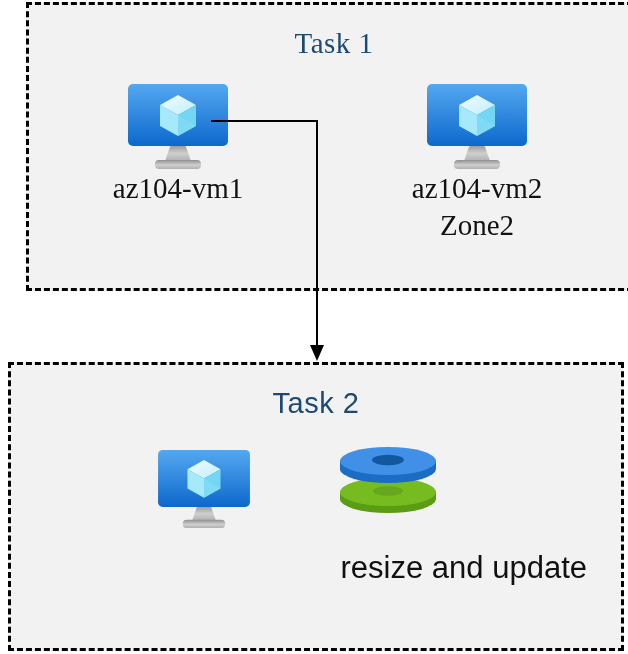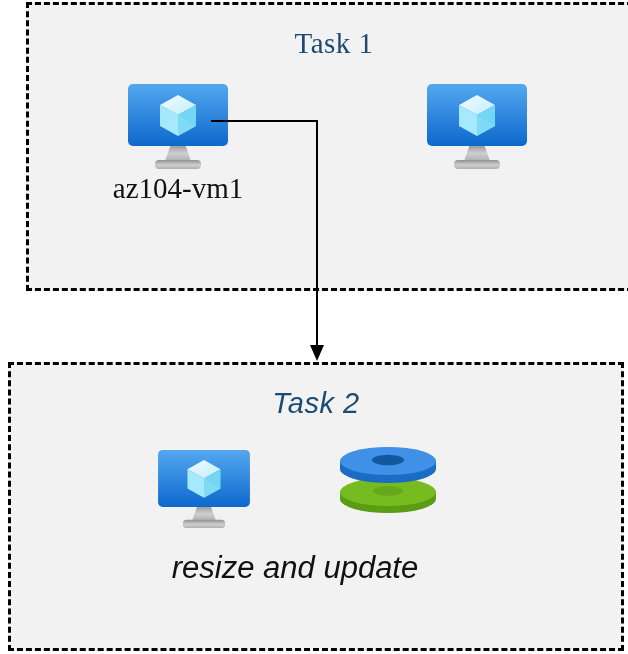--- a/index.html
+++ b/index.html
@@ -12,21 +12,21 @@
     position: relative;
     overflow: hidden;
   }
   .task-box {
     position: absolute;
     box-sizing: border-box;
     background: #f2f2f2;
     border: 3px dashed #000000;
   }
   #task1-box { left: 26px; top: 2px;  width: 616px; height: 289px; font-family: Liberation Serif, serif; }
-  #task2-box { left: 8px; top: 362px; width: 616px; height: 289px; font-style: italic; }
+  #task2-box { left: 8px; top: 362px; width: 616px; height: 289px; }
 
   .task-title {
     position: absolute;
     top: 22px;
     left: 0;
     width: 100%;
     text-align: center;
     font-size: 29px;
     color: #1c4a72;
     letter-spacing: 0.5px;
@@ -44,24 +44,24 @@
   }
   #task1-node-vm1 { left: 39px;  top: 79px; }
   #task1-node-vm2 { left: 338px; top: 79px; }
 
   .icon-abs { position: absolute; }
   #task2-vm-icon    { left: 147px; top: 85px; }
   #task2-disks-icon { left: 327px; top: 82px; }
 
   #task2-caption {
     position: absolute;
-    left: 4px;
+    left: 16px;
     top: 185px;
     width: 560px;
-    text-align: center;
+    text-align: right;
     font-size: 31px;
     color: #111111;
   }
 
   #connector-overlay {
     position: absolute;
     left: 0; top: 0;
     width: 628px; height: 654px;
     pointer-events: none;
     z-index: 5;
@@ -109,20 +109,24 @@
   <div class="node" id="task1-node-vm2">
     <svg width="100" height="86" viewBox="0 0 100 86">
       <polygon points="43,60 57,60 63,77 37,77" fill="url(#standGrad)"></polygon>
       <rect x="27" y="76" width="46" height="9" rx="4" fill="url(#standGrad)"></rect>
       <rect x="0" y="0" width="100" height="62" rx="5" fill="url(#screenGrad)"></rect>
       <polygon points="50,11 68,21 50,31 32,21" fill="url(#cubeTopGrad)"></polygon>
       <polygon points="32,21 50,31 50,52 32,42" fill="#a7e9fc"></polygon>
       <polygon points="68,21 50,31 50,52 68,42" fill="#73d6f4"></polygon>
       <polygon points="50,31 68,42 50,52" fill="#85dcf6" opacity="0.7"></polygon>
     </svg>
+    <div class="node-label">
+      <div>az104-vm2</div>
+      <div>Zone2</div>
+    </div>
   </div>
 </div>
 
 <div class="task-box" id="task2-box">
   <div class="task-title">Task 2</div>
 
   <svg class="icon-abs" id="task2-vm-icon" width="92" height="79" viewBox="0 0 100 86">
     <polygon points="43,60 57,60 63,77 37,77" fill="url(#standGrad)"></polygon>
     <rect x="27" y="76" width="46" height="9" rx="4" fill="url(#standGrad)"></rect>
     <rect x="0" y="0" width="100" height="62" rx="5" fill="url(#screenGrad)"></rect>

